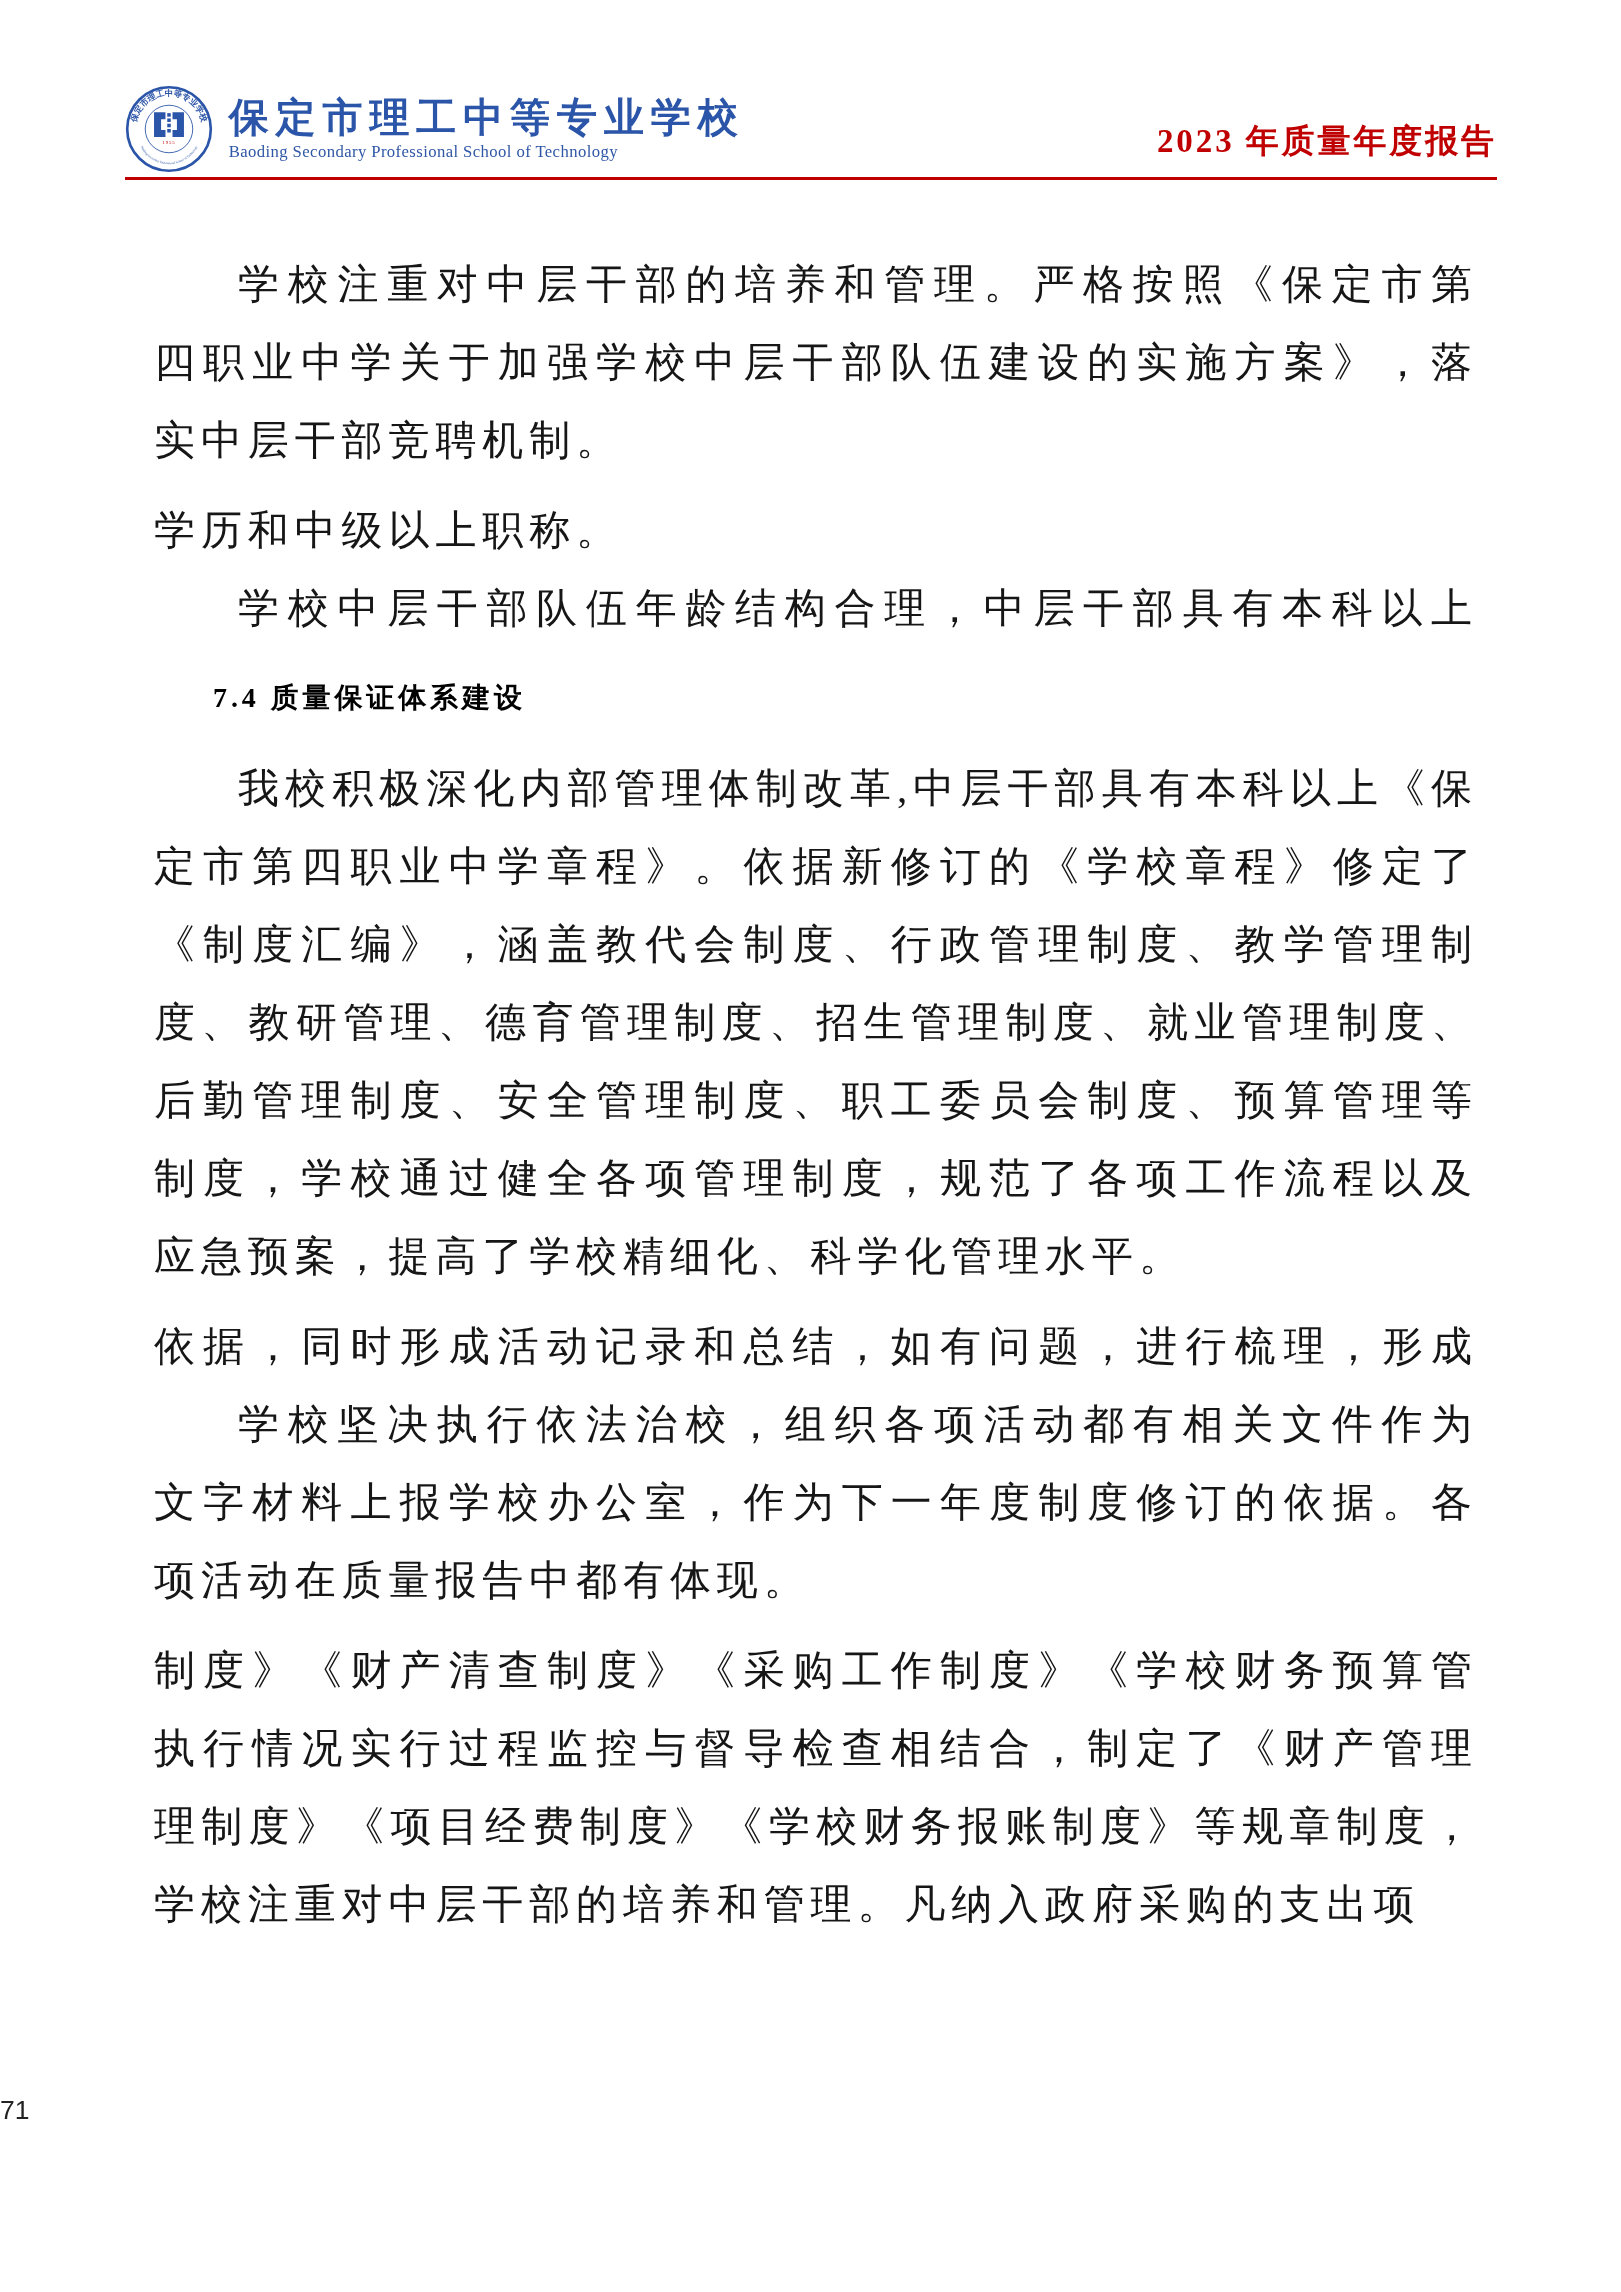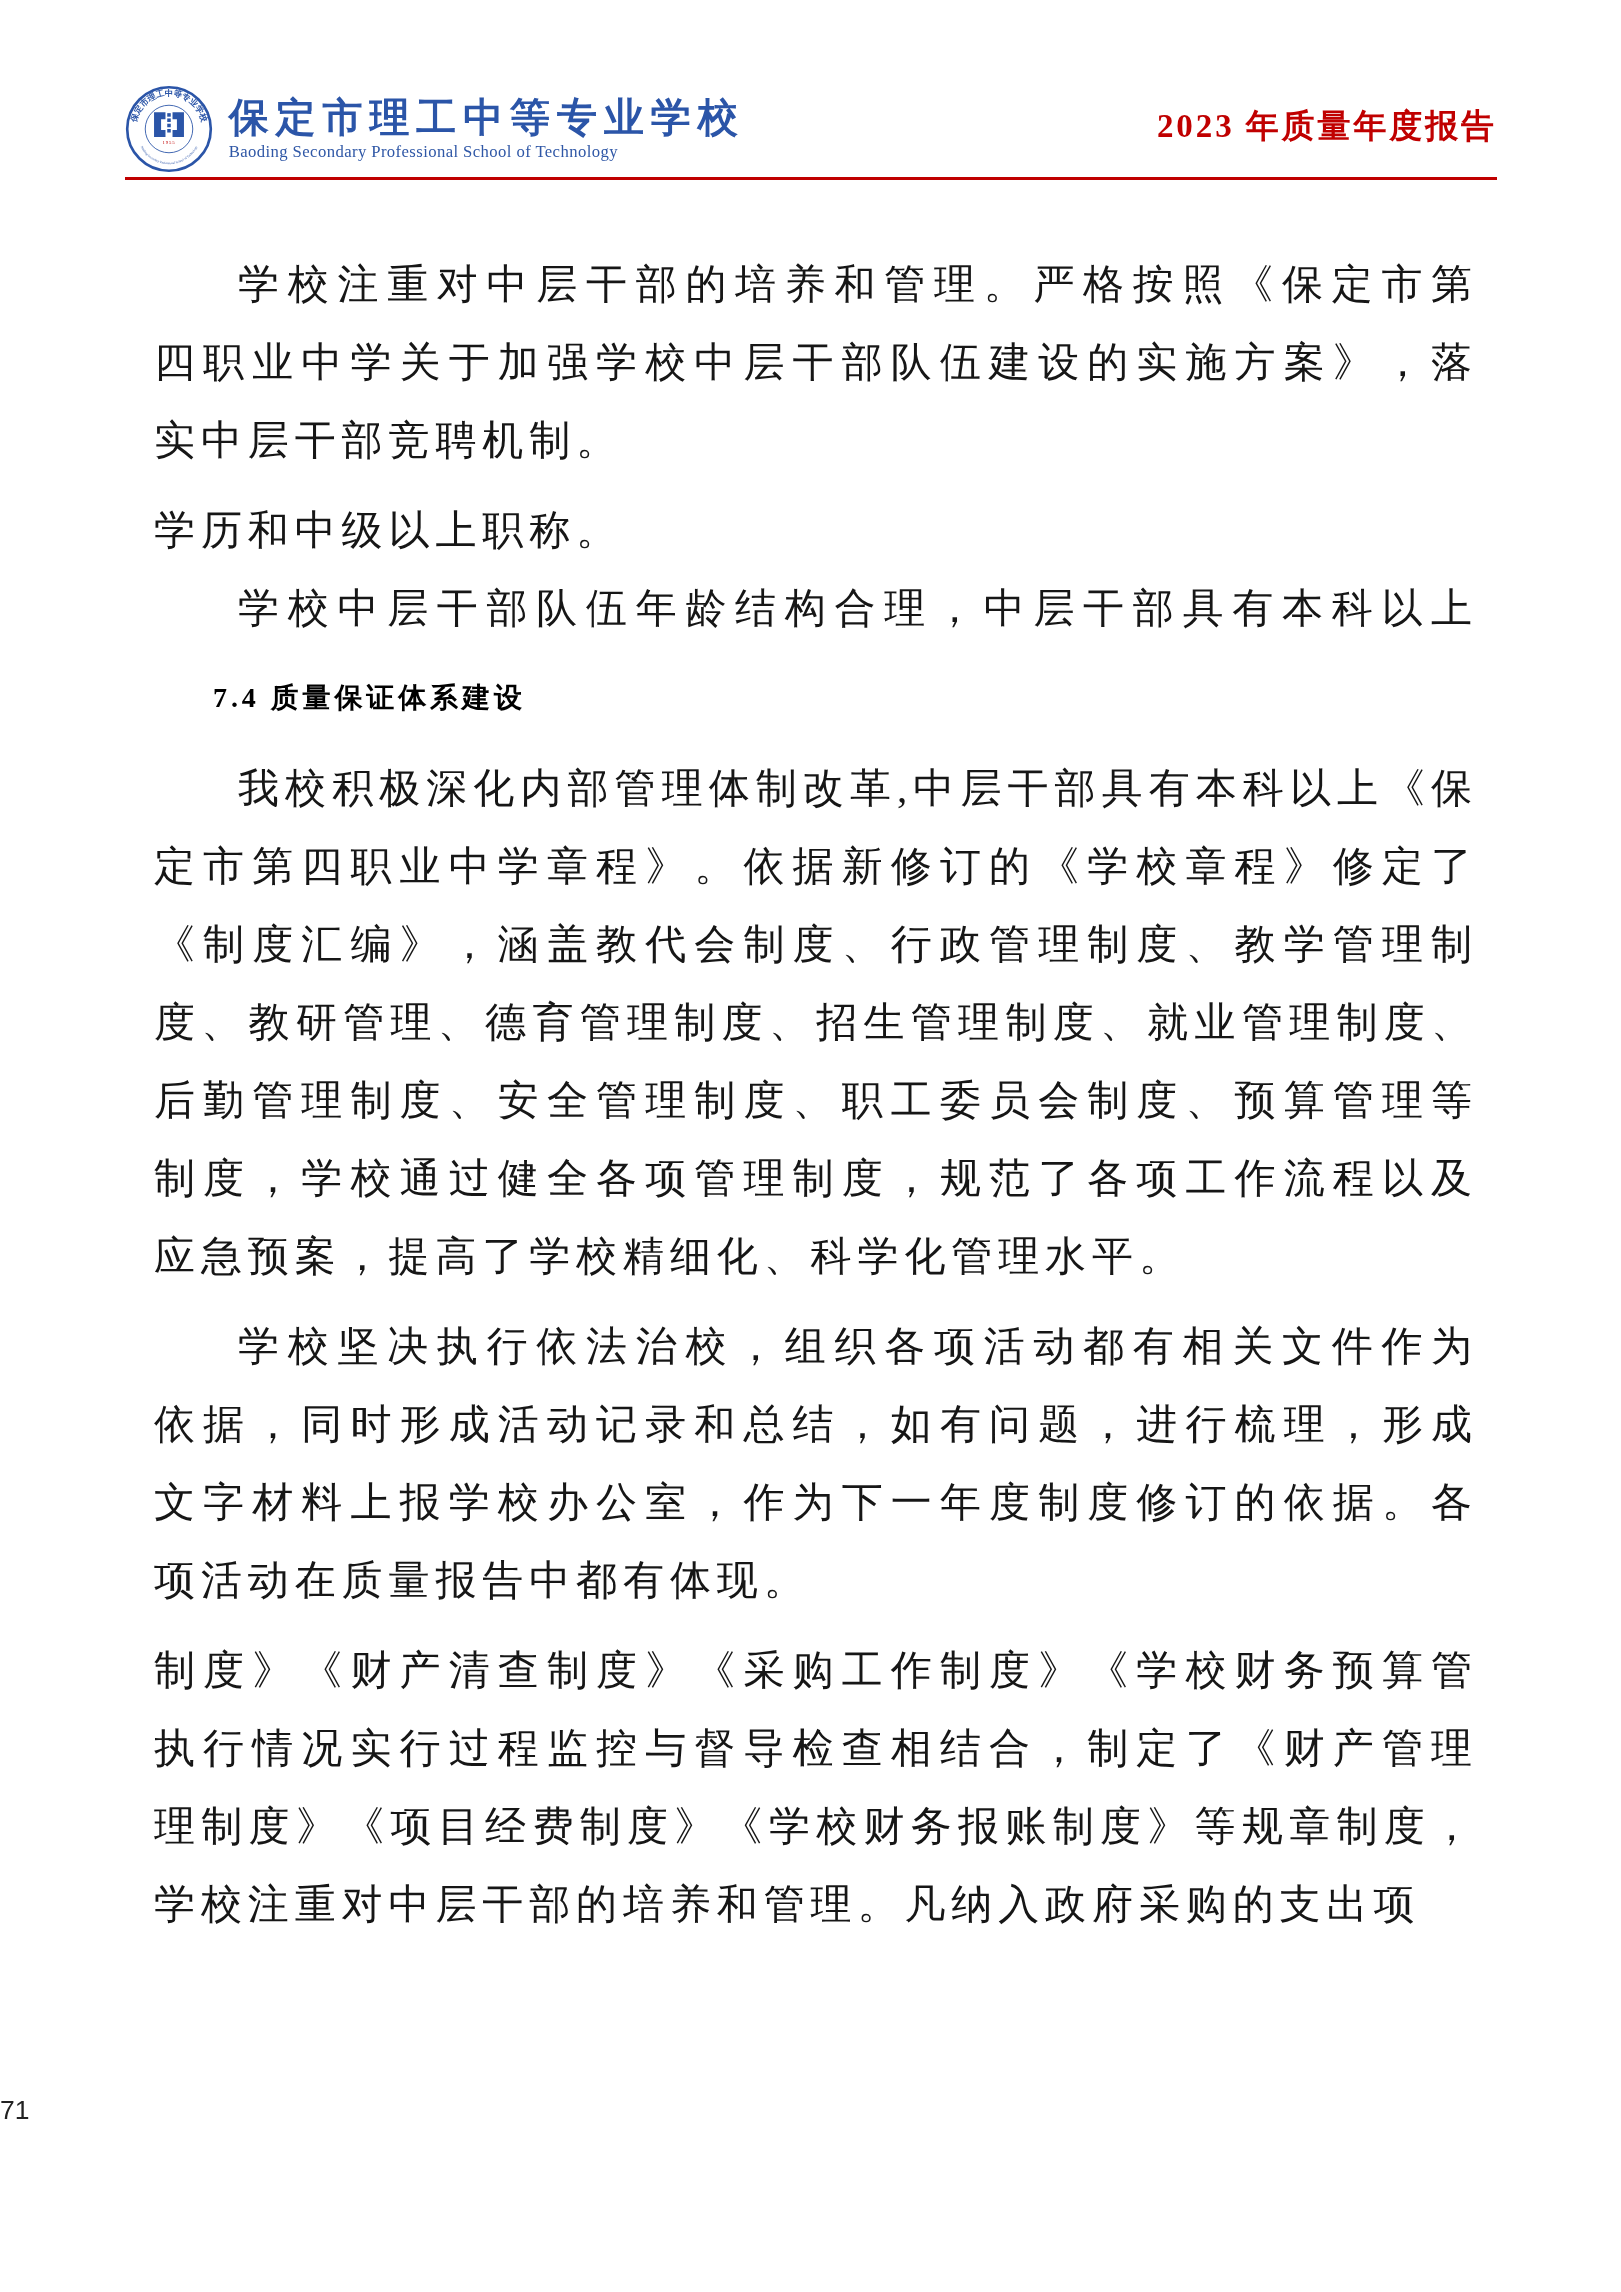--- a/index.html
+++ b/index.html
@@ -25,21 +25,21 @@
   .school-cn{
     font-size:40px;font-weight:bold;color:#2b55a8;
     letter-spacing:6.9px;line-height:1.05;white-space:nowrap;
   }
   .school-en{
     font-size:16.7px;color:#2f57a6;letter-spacing:0.4px;
     margin-top:2.9px;white-space:nowrap;
   }
   .report-title{
     font-size:33px;font-weight:bold;color:#c00000;
-    letter-spacing:2.9px;padding-bottom:28px;white-space:nowrap;
+    letter-spacing:2.9px;padding-bottom:13px;white-space:nowrap;
   }
 
   
   .doc-body{
     position:absolute;top:233px;left:142px;width:1348px;
     color:#161616;
   }
   .paragraph{margin:12px;}
   .line{
     height:78px;line-height:78px;
@@ -115,22 +115,22 @@
       <div class="paragraph">
         <div class="line first fill">我校积极深化内部管理体制改革,中层干部具有本科以上《保</div>
         <div class="line fill">定市第四职业中学章程》。依据新修订的《学校章程》修定了</div>
         <div class="line fill">《制度汇编》，涵盖教代会制度、行政管理制度、教学管理制</div>
         <div class="line fill">度、教研管理、德育管理制度、招生管理制度、就业管理制度、</div>
         <div class="line fill">后勤管理制度、安全管理制度、职工委员会制度、预算管理等</div>
         <div class="line fill">制度，学校通过健全各项管理制度，规范了各项工作流程以及</div>
         <div class="line">应急预案，提高了学校精细化、科学化管理水平。</div>
       </div>
       <div class="paragraph">
+        <div class="line fill">依据，同时形成活动记录和总结，如有问题，进行梳理，形成</div>
         <div class="line first fill">学校坚决执行依法治校，组织各项活动都有相关文件作为</div>
-        <div class="line fill">依据，同时形成活动记录和总结，如有问题，进行梳理，形成</div>
         <div class="line fill">文字材料上报学校办公室，作为下一年度制度修订的依据。各</div>
         <div class="line">项活动在质量报告中都有体现。</div>
       </div>
       <div class="paragraph">
         <div class="line fill">制度》《财产清查制度》《采购工作制度》《学校财务预算管</div>
         <div class="line fill">执行情况实行过程监控与督导检查相结合，制定了《财产管理</div>
         <div class="line fill">理制度》《项目经费制度》《学校财务报账制度》等规章制度，</div>
         <div class="line">学校注重对中层干部的培养和管理。凡纳入政府采购的支出项</div>
       </div>
     </main>

